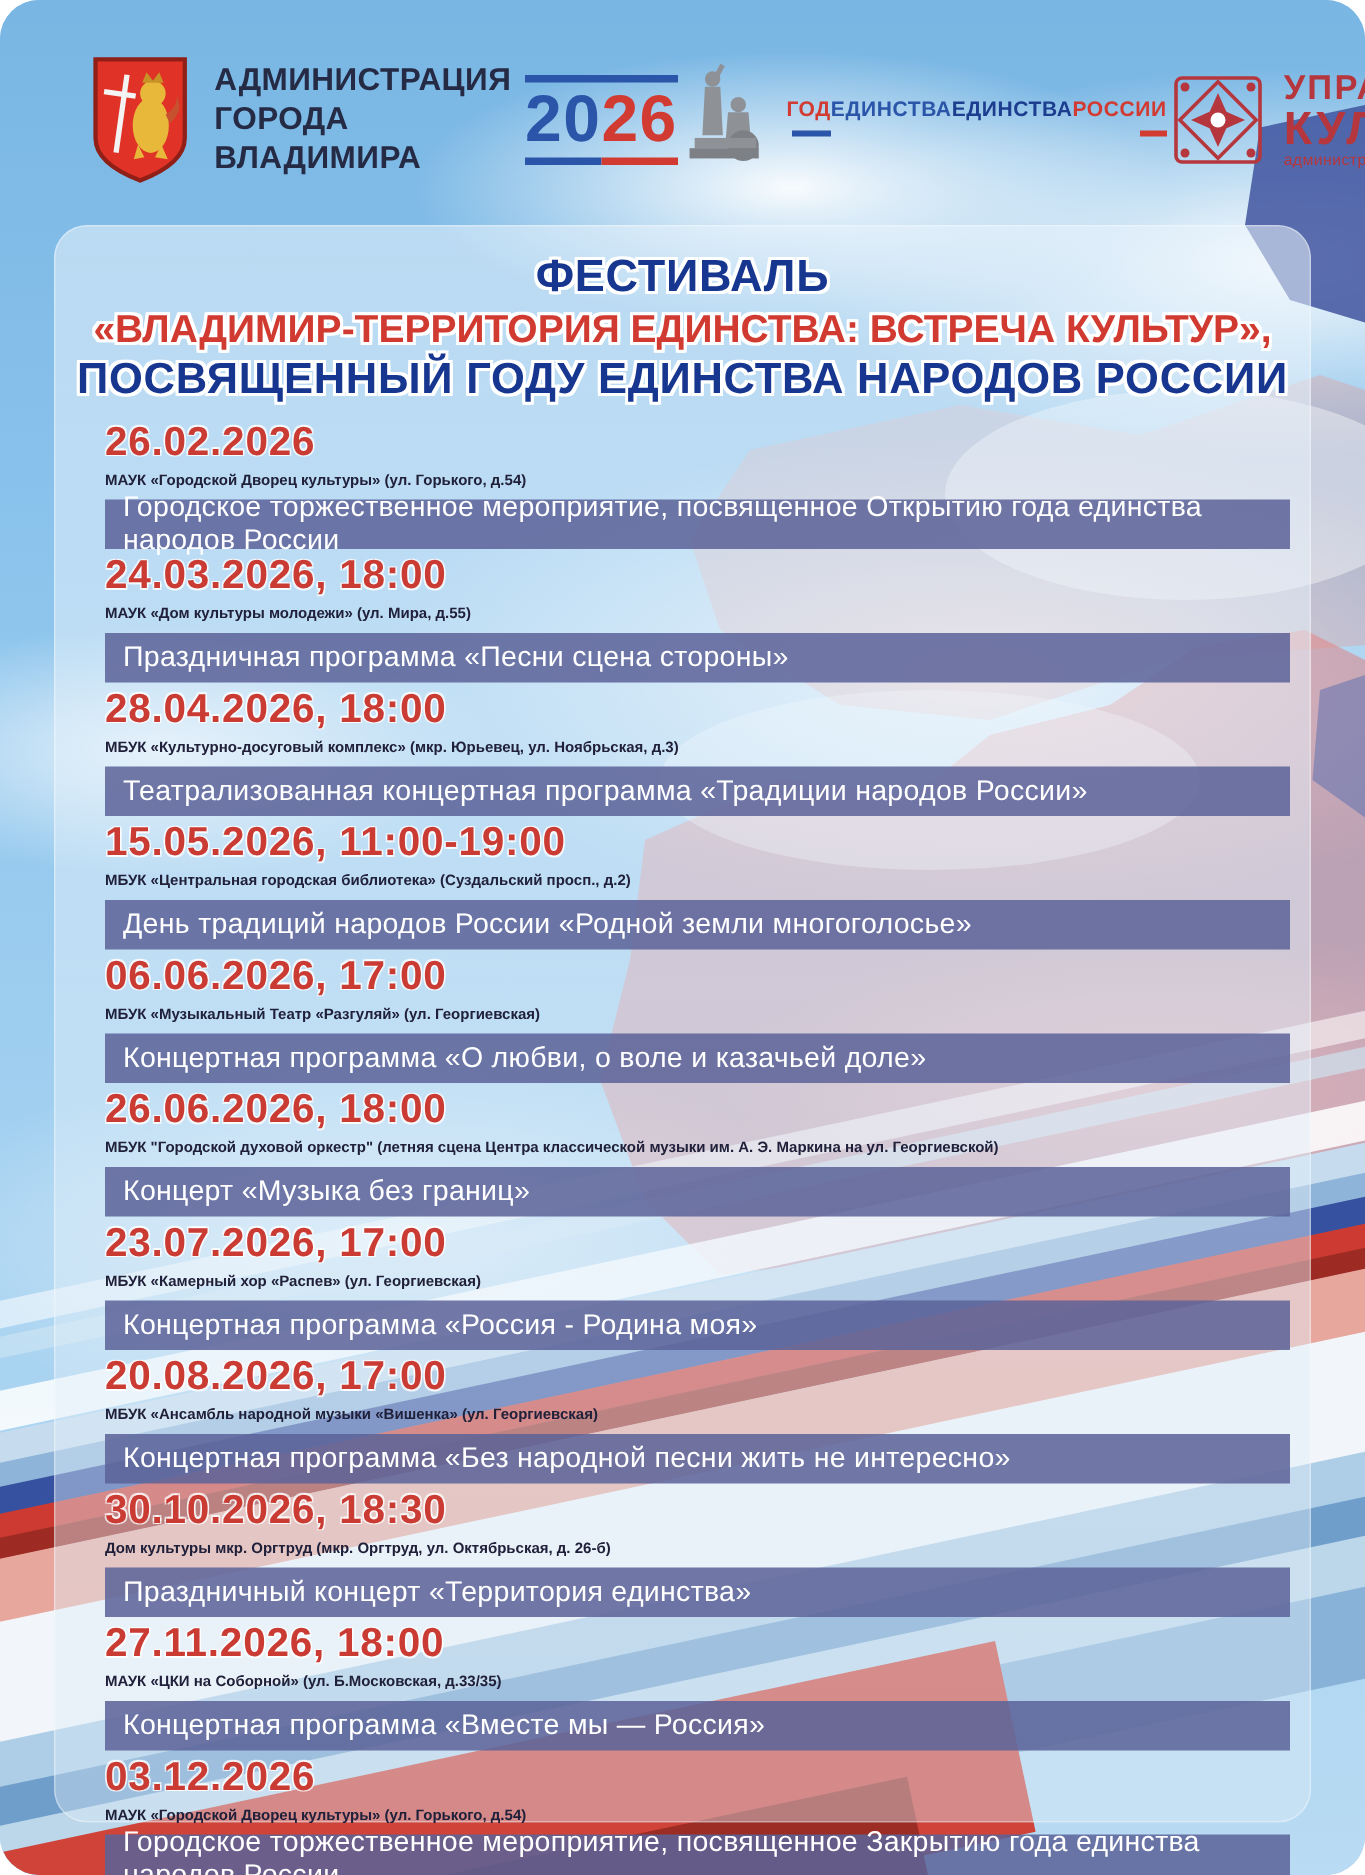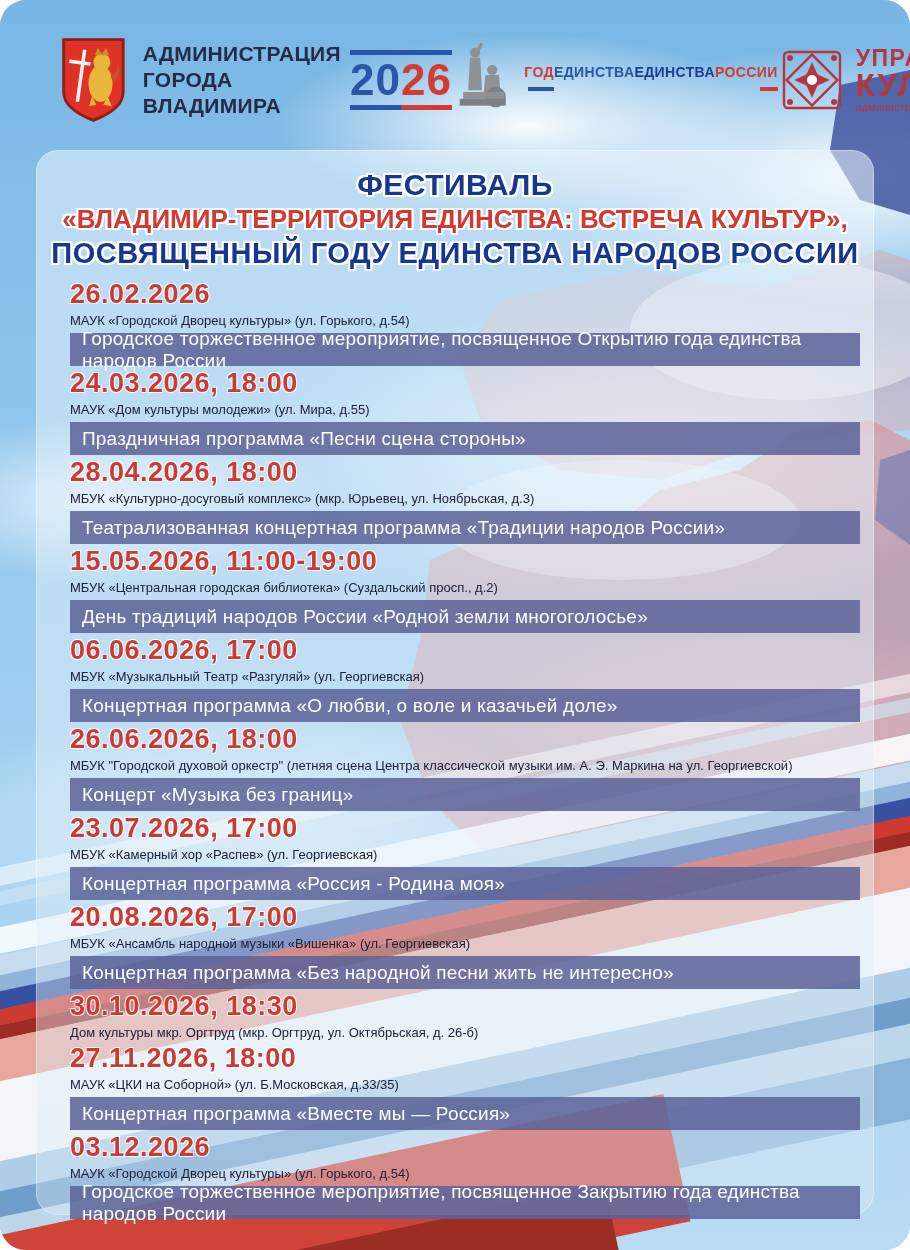--- a/index.html
+++ b/index.html
@@ -66,21 +66,21 @@
   .titles{padding-top:18px;text-align:center;font-weight:700;white-space:nowrap;}
   .t-outline{text-shadow:-2px -2px 0 #fff,2px -2px 0 #fff,-2px 2px 0 #fff,2px 2px 0 #fff,0 -2px 0 #fff,0 2px 0 #fff,-2px 0 0 #fff,2px 0 0 #fff;}
   .t1{font-size:30px;line-height:34px;color:#16368f;letter-spacing:.5px;}
   .t2{font-size:26px;line-height:34px;color:#d13a30;letter-spacing:0;}
   .t3{font-size:29px;line-height:34px;color:#16368f;letter-spacing:.5px;}
 
   .events{padding:10px 14px 0 34px;}
   .event{margin-bottom:3px;}
   .event-date{font-weight:700;font-size:27px;line-height:29px;color:#c93b33;letter-spacing:.5px;
     text-shadow:1px 1px 0 rgba(255,255,255,.7),-1px -1px 0 rgba(255,255,255,.7),1px -1px 0 rgba(255,255,255,.7),-1px 1px 0 rgba(255,255,255,.7);}
-  .event-venue{font-weight:400;font-size:13px;line-height:17px;color:#20203a;margin-top:3px;}
+  .event-venue{font-weight:700;font-size:10px;line-height:17px;color:#20203a;margin-top:3px;}
   .event-band{margin-top:4px;height:33px;background:rgba(92,99,152,.86);display:flex;align-items:center;
     padding:0 12px;color:#ffffff;font-size:19px;font-weight:500;letter-spacing:.2px;}
 
   svg{display:block;}
 </style>
 </head>
 <body>
 
 <div class="poster">
 
@@ -255,20 +255,23 @@
     <div class="event-date">20.08.2026, 17:00</div>
     <div class="event-venue">МБУК «Ансамбль народной музыки «Вишенка» (ул. Георгиевская)</div>
     <div class="event-band">
       <span>Концертная программа «Без народной песни жить не интересно»</span>
     </div>
   </div>
 
   <div class="event">
     <div class="event-date">30.10.2026, 18:30</div>
     <div class="event-venue">Дом культуры мкр. Оргтруд (мкр. Оргтруд, ул. Октябрьская, д. 26-б)</div>
+    <div class="event-band">
+      <span>Праздничный концерт «Территория единства»</span>
+    </div>
   </div>
 
   <div class="event">
     <div class="event-date">27.11.2026, 18:00</div>
     <div class="event-venue">МАУК «ЦКИ на Соборной» (ул. Б.Московская, д.33/35)</div>
     <div class="event-band">
       <span>Концертная  программа «Вместе мы — Россия»</span>
     </div>
   </div>
 

